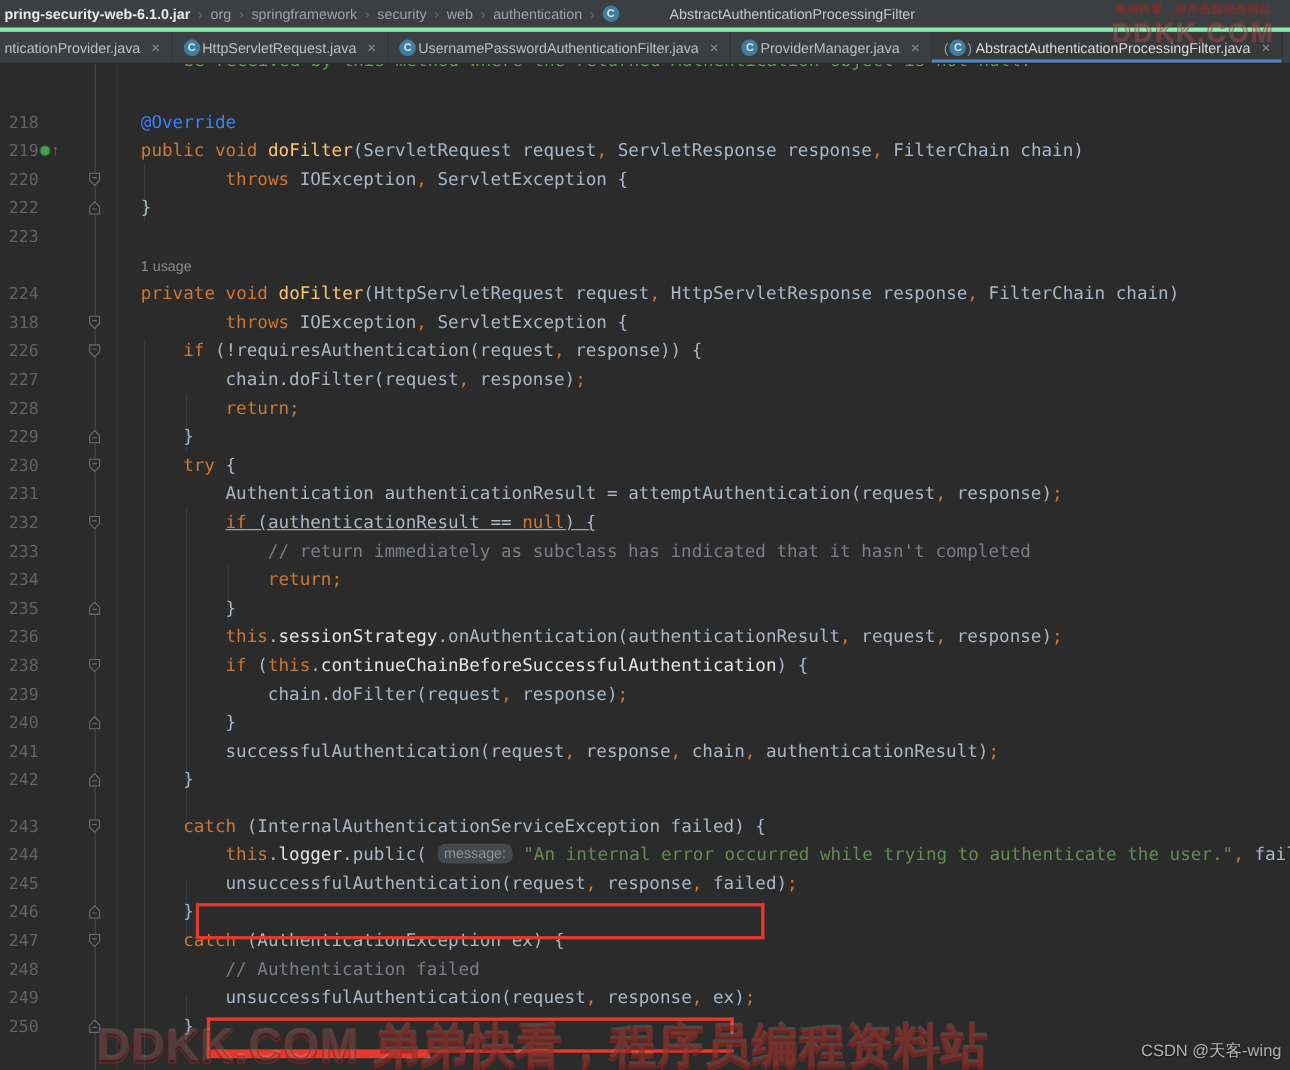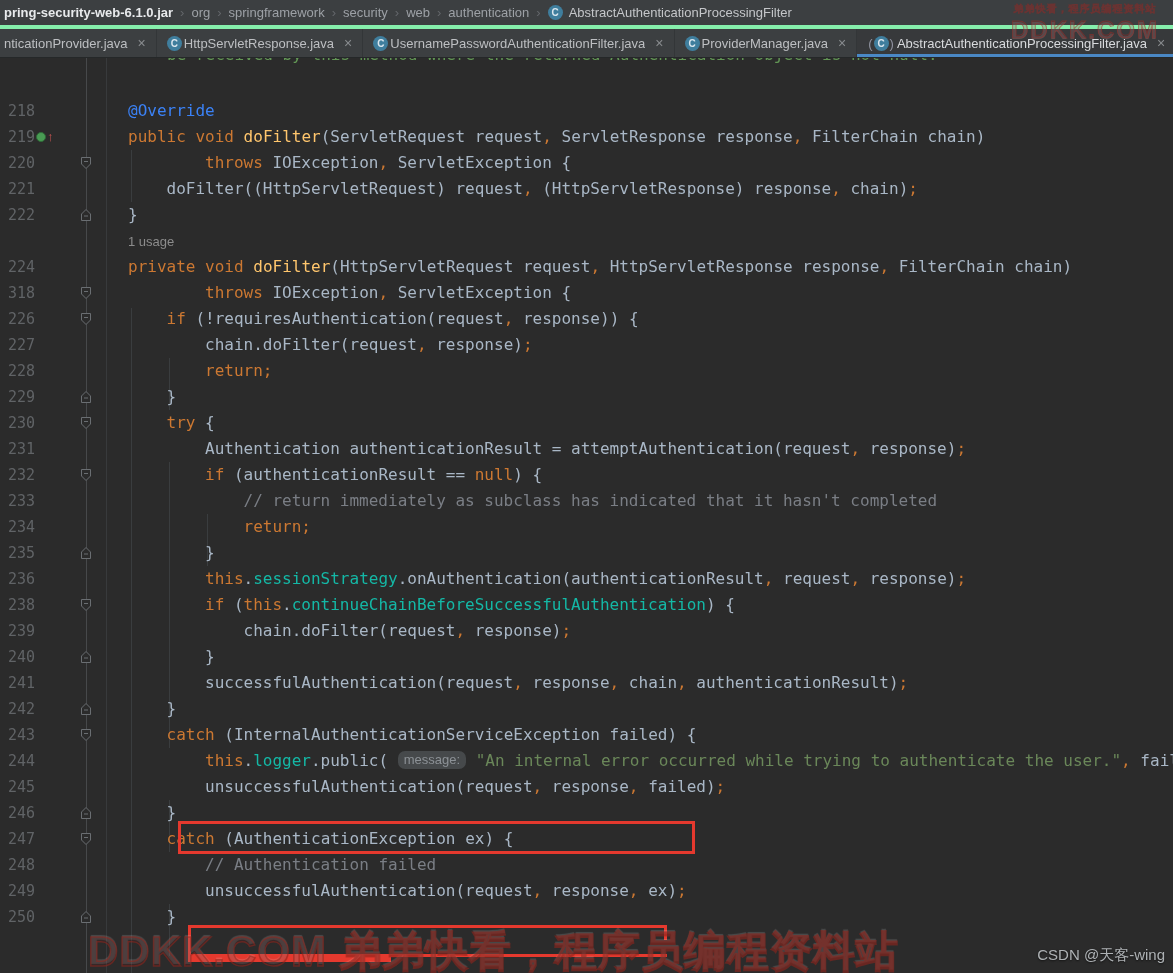--- a/index.html
+++ b/index.html
@@ -5,21 +5,21 @@
   * { margin:0; padding:0; box-sizing:border-box; }
   html,body { width:1173px; height:973px; overflow:hidden; }
   body { position:relative; background:#2B2B2B; font-family:"Liberation Sans", sans-serif; }
 
   
   .crumbbar { position:absolute; top:0; left:0; right:0; height:29px; background:#3C3F41;
     border-bottom:4px solid #86efac; display:flex; align-items:center; padding-left:2px;
     font-size:13px; color:#9DA1A6; white-space:nowrap; overflow:hidden; }
   .crumbbar .seg { padding:0 2px; cursor:default; }
   .crumbbar .seg.jar { font-weight:bold; color:#E8EAEC; }
-  .crumbbar .seg.cls { color:#C4C6C9; }
+  .crumbbar .seg.cls { color:#C4C6C9;margin-left:40px; }
   .crumbbar .chev { color:#63666A; padding:0 5px; font-size:13px; }
 
   
   .tabbar { position:absolute; top:29px; left:0; right:0; height:29px; background:#3C3F41;
     display:flex; align-items:stretch; border-bottom:1px solid #252829; overflow:hidden; }
   .tab { position:relative; display:flex; align-items:center; padding:0 10px; font-size:13px;
     color:#BDBFC2; border-right:1px solid #333638; white-space:nowrap; cursor:default; }
   .tab.clipped-left { padding-left:2px; }
   .tab.active { background:#37393B; color:#D8DADD; }
   .tab.active::after { content:""; position:absolute; left:0; right:0; bottom:0; height:3px; background:#4A88C5; }
@@ -49,21 +49,21 @@
   .ovr .arr { color:#C75450; font-size:13px; font-weight:bold; margin-left:1px; line-height:13px; }
 
   .code { margin-left:107px; white-space:pre; line-height:26px;
     font-family:"DejaVu Sans Mono","Liberation Mono",monospace; font-size:16px; color:#A9B7C6; }
   .sg-d { color:#A9B7C6; }
   .sg-k { color:#CC7832; }
   .sg-m { color:#FFC66D; }
   .sg-a { color:#3b82f6; }
   .sg-c { color:#7A7E85; }
   .sg-s { color:#6A8759; }
-  .sg-f { color:#14b8a6;margin-top:46px; }
+  .sg-f { color:#e5e5e5;margin-top:46px; }
   .sg-p { color:#CC7832; }
   .sg-u { font-family:"Liberation Sans",sans-serif; font-size:13px; color:#8C8C8C; }
   .sg-h { display:inline-block; font-family:"Liberation Sans",sans-serif; font-size:13px;
     color:#8C9196; background:#46494B; border-radius:7px; padding:0 6px; line-height:18px; vertical-align:2px; }
 
   .iguide { position:absolute; width:1px; background:#3A3D3F; }
 
   
   .rbox1 { position:absolute; left:178px; top:763px; width:517px; height:33px; border:3px solid #E5392E; z-index:4; }
   .rbox2 { position:absolute; left:188px; top:867px; width:479px; height:32px;
@@ -102,21 +102,21 @@
     <span class="cicon" style="margin: 0px 4px 0px 2px;">C</span>
     <span class="seg cls">AbstractAuthenticationProcessingFilter</span>
   </div>
 <div class="tabbar" id="tabs">
     <div class="tab clipped-left">
       <span class="tlabel">nticationProvider.java</span>
       <span class="tclose">×</span>
     </div>
     <div class="tab">
       <span class="cicon">C</span>
-      <span class="tlabel">HttpServletResponse.java</span>
+      <span class="tlabel">HttpServletRequest.java</span>
       <span class="tclose">×</span>
     </div>
     <div class="tab">
       <span class="cicon">C</span>
       <span class="tlabel">UsernamePasswordAuthenticationFilter.java</span>
       <span class="tclose">×</span>
     </div>
     <div class="tab">
       <span class="cicon">C</span>
       <span class="tlabel">ProviderManager.java</span>
@@ -171,33 +171,33 @@
           <span class="lnum">220</span>
           <span class="fold"><svg width="12" height="14" viewBox="0 0 12 14">
               <path d="M1.5 1.5 h9 v6.5 L6 12.5 L1.5 8 Z" fill="#2B2B2B" stroke="#6A6E72"></path>
               <path d="M4 5.5 h4" stroke="#6A6E72"></path>
             </svg></span>
         </div>
         <div class="code" style="padding-left: 98px;"><span class="sg-k">throws</span><span class="sg-d"> IOException</span><span class="sg-p">,</span><span class="sg-d"> ServletException {</span></div>
       </div>
       <div class="row">
         <div class="gut">
-          <span class="lnum">221</span>
-        </div>
-        <div class="code" style="padding-left: 59.5px;"><span class="sg-d">doFilter((HttpServletRequest) request</span><span class="sg-p">,</span><span class="sg-d"> (HttpServletResponse) response</span><span class="sg-p">,</span><span class="sg-d"> chain)</span><span class="sg-p">;</span></div>
-      </div>
-      <div class="row">
-        <div class="gut">
           <span class="lnum">222</span>
           <span class="fold"><svg width="12" height="14" viewBox="0 0 12 14">
               <path d="M1.5 12.5 h9 V6 L6 1.5 L1.5 6 Z" fill="#2B2B2B" stroke="#6A6E72"></path>
               <path d="M4 8 h4" stroke="#6A6E72"></path>
             </svg></span>
         </div>
         <div class="code" style="padding-left: 21px;"><span class="sg-d">}</span></div>
+      </div>
+      <div class="row">
+        <div class="gut">
+          <span class="lnum">223</span>
+        </div>
+        <div class="code" style="padding-left: 21px;"></div>
       </div>
       <div class="row">
         <div class="gut"></div>
         <div class="code" style="padding-left: 21px;"><span class="sg-u">1 usage</span></div>
       </div>
       <div class="row">
         <div class="gut">
           <span class="lnum">224</span>
         </div>
         <div class="code" style="padding-left: 21px;"><span class="sg-k">private</span><span class="sg-d"> </span><span class="sg-k">void</span><span class="sg-d"> </span><span class="sg-m">doFilter</span><span class="sg-d">(HttpServletRequest request</span><span class="sg-p">,</span><span class="sg-d"> HttpServletResponse response</span><span class="sg-p">,</span><span class="sg-d"> FilterChain chain)</span></div>
@@ -261,21 +261,21 @@
         <div class="code" style="padding-left: 98px;"><span class="sg-d">Authentication authenticationResult = attemptAuthentication(request</span><span class="sg-p">,</span><span class="sg-d"> response)</span><span class="sg-p">;</span></div>
       </div>
       <div class="row">
         <div class="gut">
           <span class="lnum">232</span>
           <span class="fold"><svg width="12" height="14" viewBox="0 0 12 14">
               <path d="M1.5 1.5 h9 v6.5 L6 12.5 L1.5 8 Z" fill="#2B2B2B" stroke="#6A6E72"></path>
               <path d="M4 5.5 h4" stroke="#6A6E72"></path>
             </svg></span>
         </div>
-        <div class="code" style="padding-left: 98px;"><span class="sg-k">if</span><span class="sg-d"> (authenticationResult == </span><span class="sg-k">null</span><span class="sg-d">) {</span></div>
+        <div class="code" style="padding-left: 98px; text-decoration: underline;"><span class="sg-k">if</span><span class="sg-d"> (authenticationResult == </span><span class="sg-k">null</span><span class="sg-d">) {</span></div>
       </div>
       <div class="row">
         <div class="gut">
           <span class="lnum">233</span>
         </div>
         <div class="code" style="padding-left: 136.5px;"><span class="sg-c">// return immediately as subclass has indicated that it hasn't completed</span></div>
       </div>
       <div class="row">
         <div class="gut">
           <span class="lnum">234</span>
@@ -341,21 +341,21 @@
         <div class="code" style="padding-left: 59.5px;"><span class="sg-d">}</span></div>
       </div>
       <div class="row">
         <div class="gut">
           <span class="lnum">243</span>
           <span class="fold"><svg width="12" height="14" viewBox="0 0 12 14">
               <path d="M1.5 1.5 h9 v6.5 L6 12.5 L1.5 8 Z" fill="#2B2B2B" stroke="#6A6E72"></path>
               <path d="M4 5.5 h4" stroke="#6A6E72"></path>
             </svg></span>
         </div>
-        <div class="code" style="padding-left: 59.5px;"><span class="sg-k">catch</span><span class="sg-d"> (InternalAuthenticationServiceException failed) {</span></div>
+        <div class="code" style="padding-left: 59.5px; margin-top: 16px;"><span class="sg-k">catch</span><span class="sg-d"> (InternalAuthenticationServiceException failed) {</span></div>
       </div>
       <div class="row">
         <div class="gut">
           <span class="lnum">244</span>
         </div>
         <div class="code" style="padding-left: 98px;"><span class="sg-k">this</span><span class="sg-d">.</span><span class="sg-f">logger</span><span class="sg-d">.public( </span><span class="sg-h">message:</span><span class="sg-d"> </span><span class="sg-s">"An internal error occurred while trying to authenticate the user."</span><span class="sg-p">,</span><span class="sg-d"> failed)</span></div>
       </div>
       <div class="row">
         <div class="gut">
           <span class="lnum">245</span>

